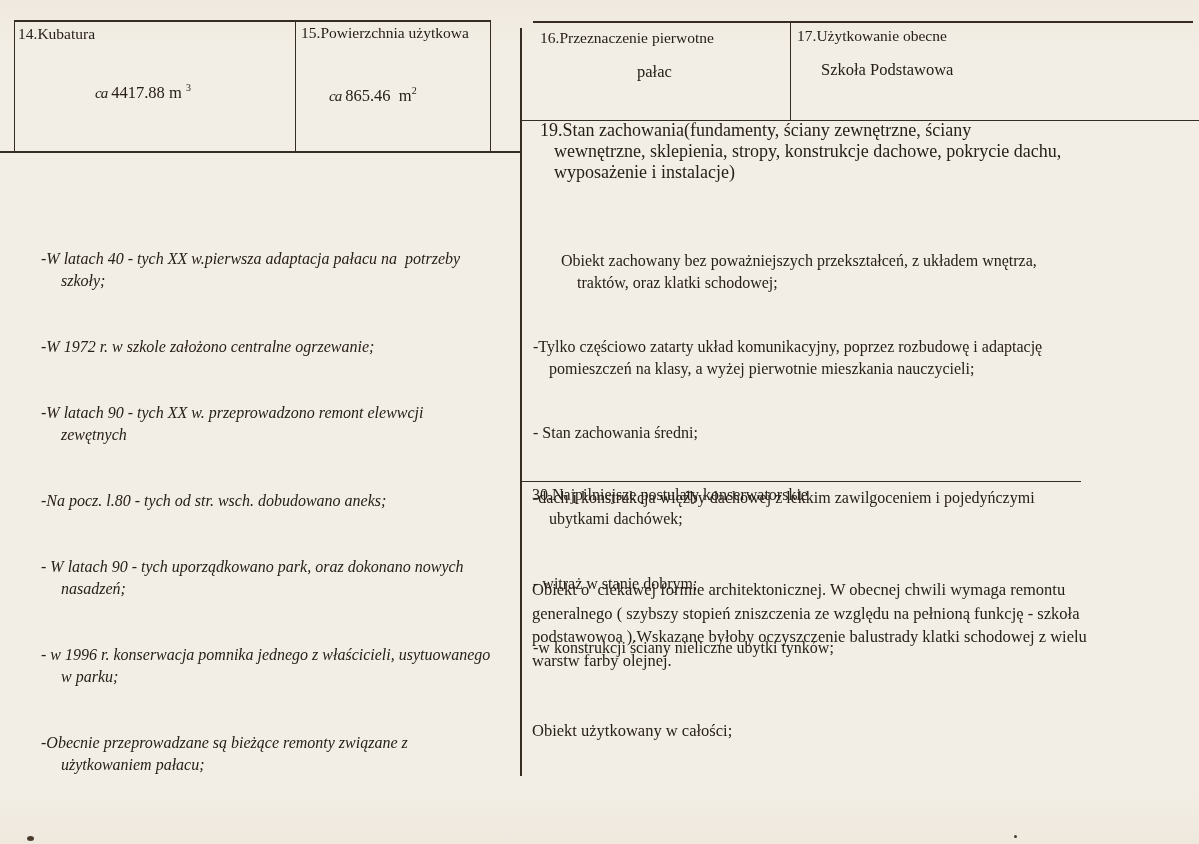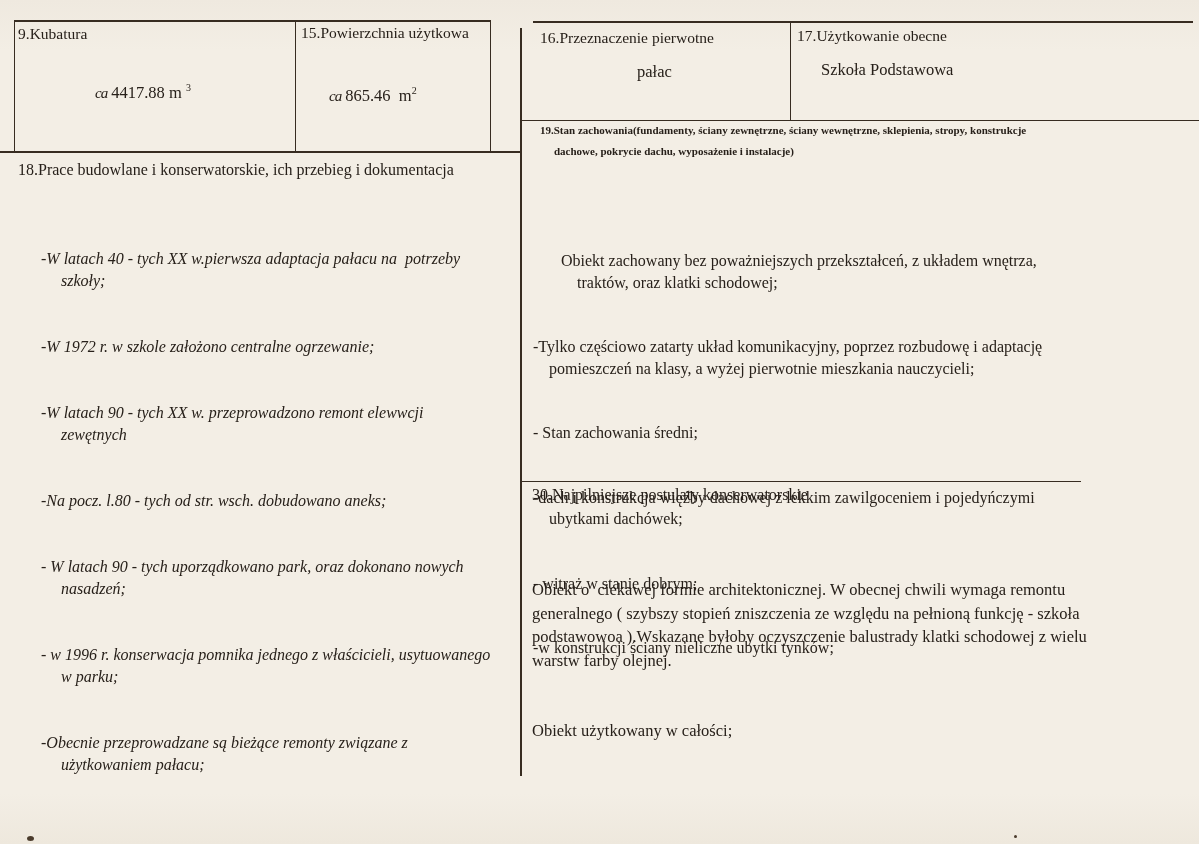--- a/index.html
+++ b/index.html
@@ -32,44 +32,43 @@
   <div class="ln" style="left:14px;top:20px;width:1px;height:132px;"></div>
   <div class="ln" style="left:295px;top:20px;width:1px;height:132px;"></div>
   <div class="ln" style="left:490px;top:20px;width:1px;height:132px;"></div>
   <div class="ln" style="left:0px;top:151px;width:521px;height:2px;"></div>
   <div class="ln" style="left:520px;top:28px;width:2px;height:748px;"></div>
   <div class="ln" style="left:533px;top:21px;width:660px;height:2px;"></div>
   <div class="ln" style="left:790px;top:22px;width:1px;height:99px;"></div>
   <div class="ln" style="left:521px;top:120px;width:678px;height:1px;"></div>
   <div class="ln" style="left:521px;top:481px;width:560px;height:1px;"></div>
 
-  <div class="txt fs15" style="left:18px;top:25px;">9.Kubatura</div>
+  <div class="txt fs15" style="left:18px;top:25px;">14.Kubatura</div>
   <div class="txt fs16" style="left:95px;top:82px;"><span class="ca">ca</span><span>4417.88 m</span> <sup>3</sup></div>
 
   <div class="txt fs15" style="left:301px;top:24px;">15.Powierzchnia użytkowa</div>
   <div class="txt fs16" style="left:329px;top:85px;"><span class="ca">ca</span><span>865.46  m</span><sup>2</sup></div>
 
   <div class="txt fs15" style="left:540px;top:29px;">16.Przeznaczenie pierwotne</div>
   <div class="txt fs16" style="left:637px;top:62px;">pałac</div>
 
   <div class="txt fs15" style="left:797px;top:27px;">17.Użytkowanie obecne</div>
   <div class="txt fs16" style="left:821px;top:60px;">Szkoła Podstawowa</div>
 
-  <div class="txt" style="left:18px;top:161px;font-size:16px;">18.Prace budowlane i konserwatorskie, ich przebieg i dokumentacja</div>
   <div class="txt hang18" style="left:41px;top:204px;width:452px;font-size:16px;line-height:22px;font-style:italic;">
     <div class="li">-W latach 40 - tych XX w.pierwsza adaptacja pałacu na  potrzeby szkoły;</div>
     <div class="li">-W 1972 r. w szkole założono centralne ogrzewanie;</div>
     <div class="li">-W latach 90 - tych XX w. przeprowadzono remont elewwcji zewętnych</div>
     <div class="li">-Na pocz. l.80 - tych od str. wsch. dobudowano aneks;</div>
     <div class="li">- W latach 90 - tych uporządkowano park, oraz dokonano nowych nasadzeń;</div>
     <div class="li">- w 1996 r. konserwacja pomnika jednego z właścicieli, usytuowanego w parku;</div>
     <div class="li">-Obecnie przeprowadzane są bieżące remonty związane z użytkowaniem pałacu;</div>
   </div>
 
-  <div class="txt" style="left:540px;top:120px;width:508px;font-size:11px;line-height:21px;padding-left:14px;text-indent:-14px;font-weight:bold;">19.Stan zachowania(fundamenty, ściany zewnętrzne, ściany wewnętrzne, sklepienia, stropy, konstrukcje dachowe, pokrycie dachu, wyposażenie i instalacje)</div>
+  <div class="txt" style="left:540px;top:120px;width:508px;font-size:18px;line-height:21px;padding-left:14px;text-indent:-14px;">19.Stan zachowania(fundamenty, ściany zewnętrzne, ściany wewnętrzne, sklepienia, stropy, konstrukcje dachowe, pokrycie dachu, wyposażenie i instalacje)</div>
   <div class="txt hang" style="left:533px;top:207px;width:545px;font-size:16px;line-height:21.5px;">
     <div class="li indent1">Obiekt zachowany bez poważniejszych przekształceń, z układem wnętrza, traktów, oraz klatki schodowej;</div>
     <div class="li">-Tylko częściowo zatarty układ komunikacyjny, poprzez rozbudowę i adaptację pomieszczeń na klasy, a wyżej pierwotnie mieszkania nauczycieli;</div>
     <div class="li">- Stan zachowania średni;</div>
     <div class="li">-dach i konstrukcja więźby dachowej z lekkim zawilgoceniem i pojedyńczymi ubytkami dachówek;</div>
     <div class="li">- witraż w stanie dobrym;</div>
     <div class="li">-w konstrukcji ściany nieliczne ubytki tynków;</div>
   </div>
 
   <div class="txt" style="left:532px;top:486px;font-size:16px;">30.Najpilniejsze postulaty konserwatorskie</div>

